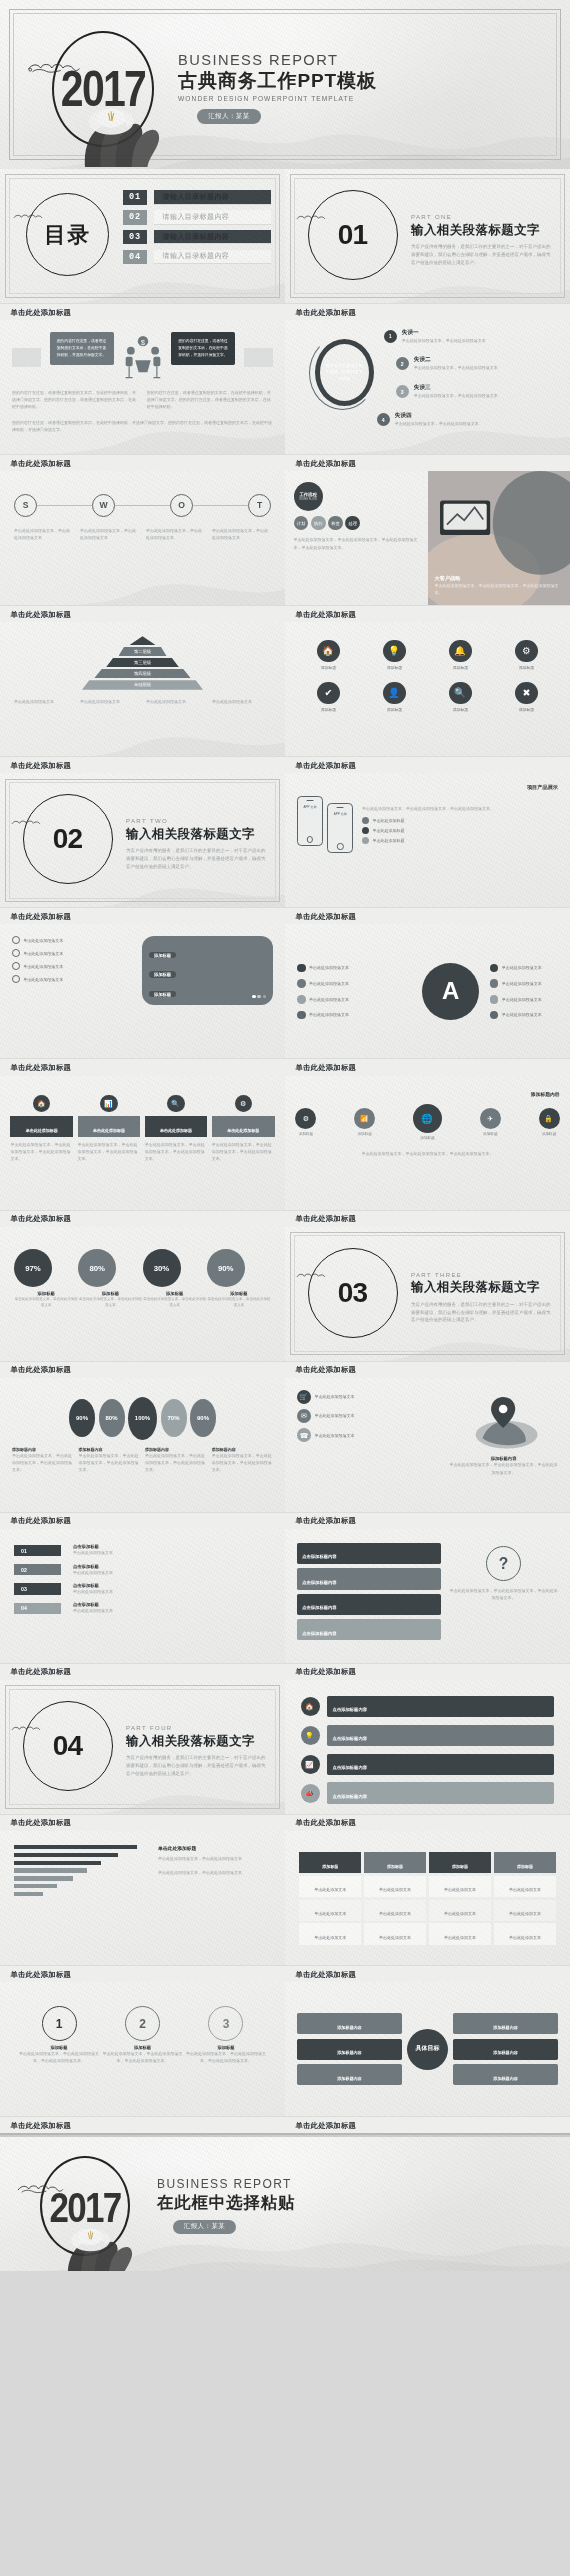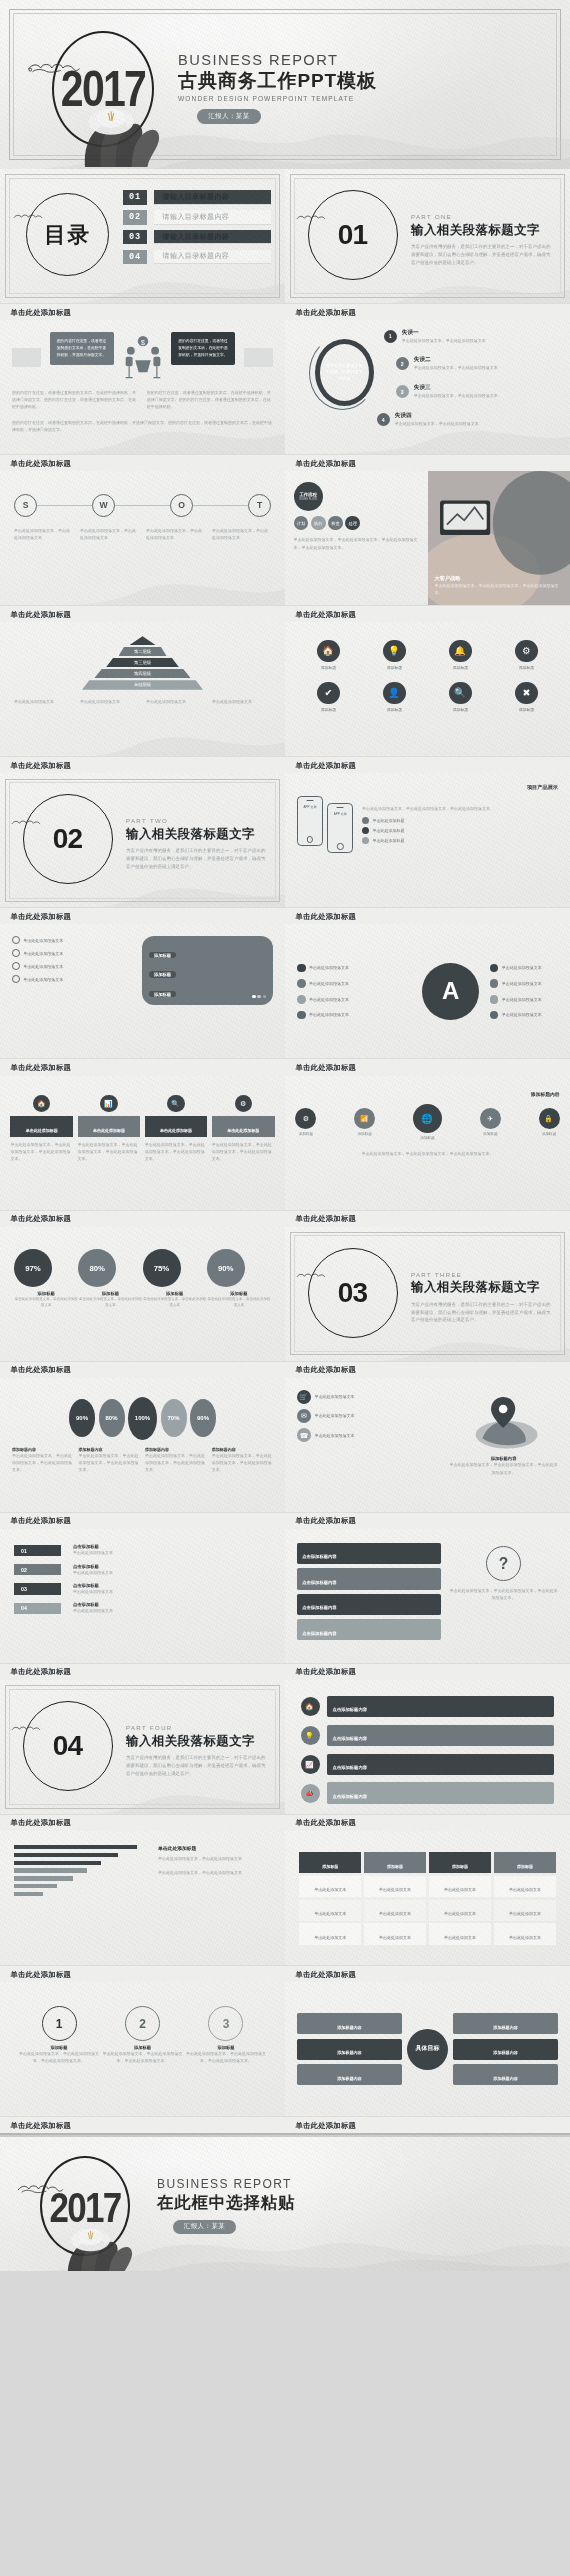--- a/index.html
+++ b/index.html
@@ -802,21 +802,21 @@
               <div class="pct-ring dark">97%</div>
               <div class="lbl" style="font-size:4.3px;margin-top:3.5px;">添加标题</div>
               <div class="tiny" style="font-size:3.5px;">单击此处添加段落文本，单击此处添加段落文本</div>
             </div>
             <div style="text-align:center;">
               <div class="pct-ring mid">80%</div>
               <div class="lbl" style="font-size:4.3px;margin-top:3.5px;">添加标题</div>
               <div class="tiny" style="font-size:3.5px;">单击此处添加段落文本，单击此处添加段落文本</div>
             </div>
             <div style="text-align:center;">
-              <div class="pct-ring dark">75%</div>
+              <div class="pct-ring dark">30%</div>
               <div class="lbl" style="font-size:4.3px;margin-top:3.5px;">添加标题</div>
               <div class="tiny" style="font-size:3.5px;">单击此处添加段落文本，单击此处添加段落文本</div>
             </div>
             <div style="text-align:center;">
               <div class="pct-ring mid">90%</div>
               <div class="lbl" style="font-size:4.3px;margin-top:3.5px;">添加标题</div>
               <div class="tiny" style="font-size:3.5px;">单击此处添加段落文本，单击此处添加段落文本</div>
             </div>
           </div>
         </div>

